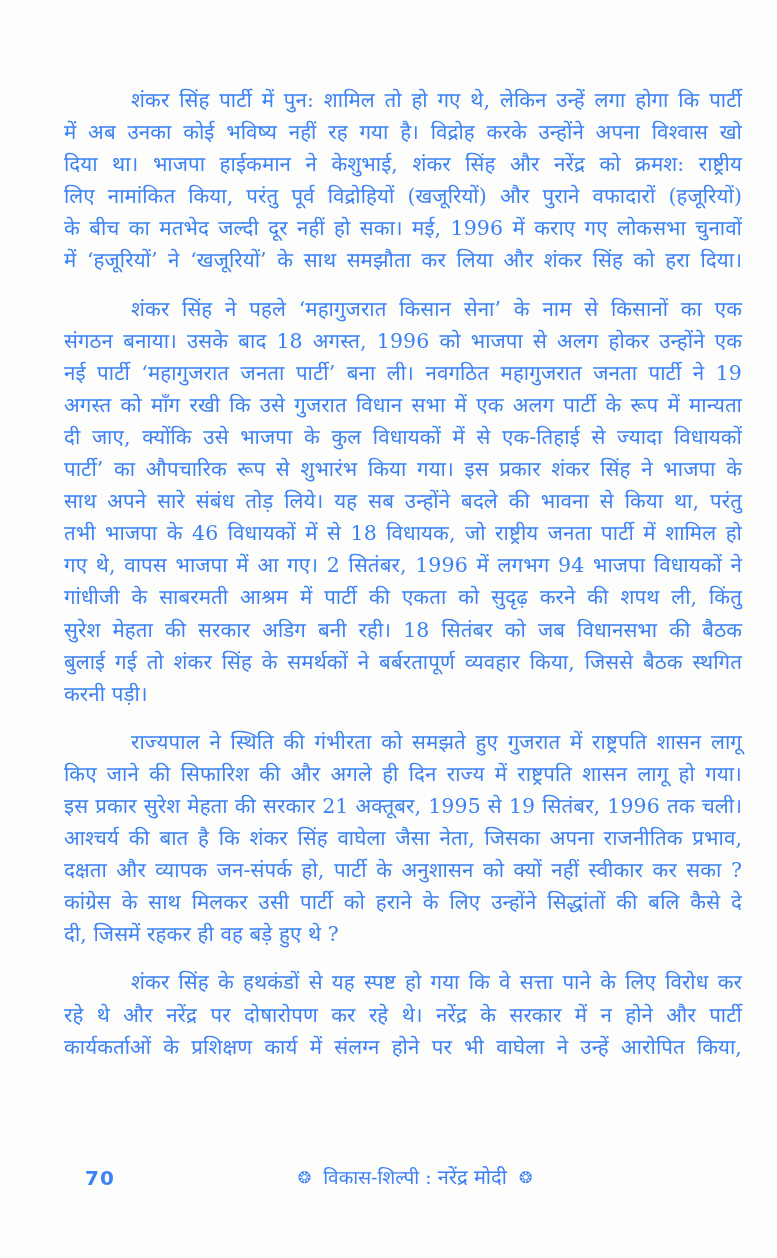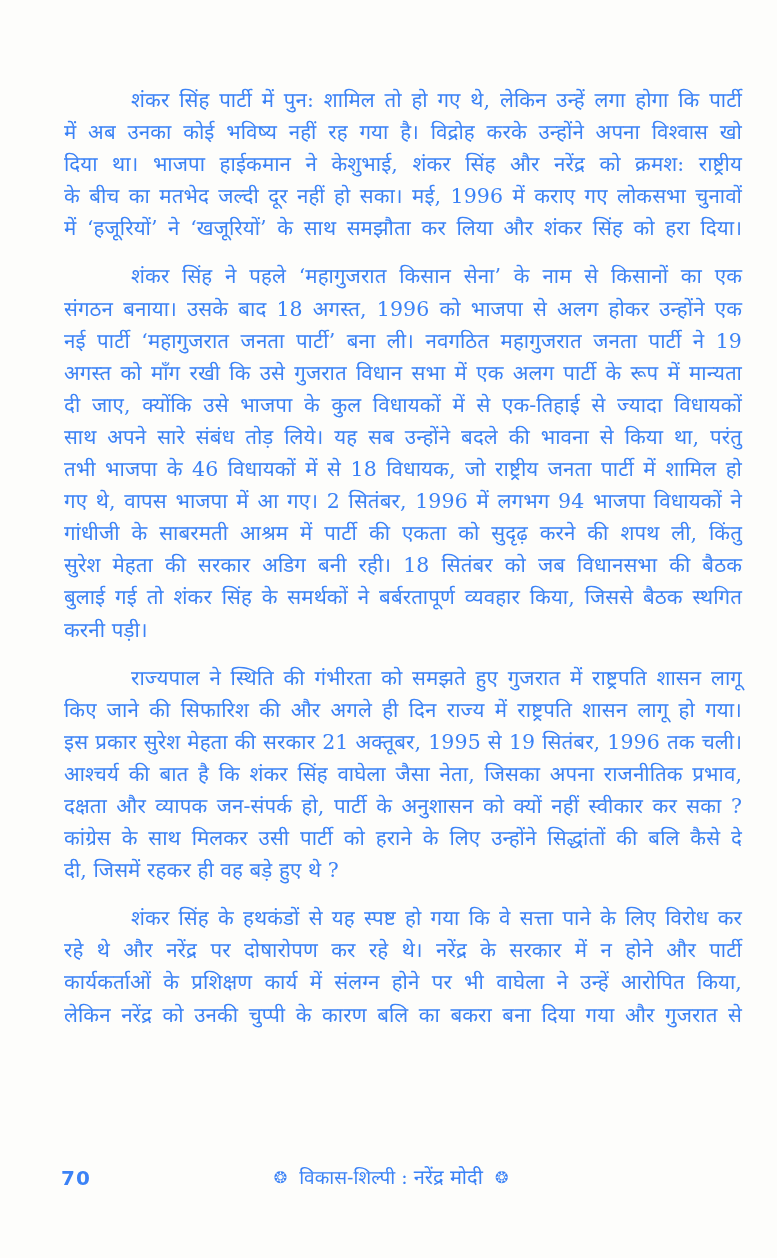--- a/index.html
+++ b/index.html
@@ -21,21 +21,21 @@
     line-height:32.1px;
     text-align:justify;
     text-align-last:justify;
     white-space:normal;
     letter-spacing:0.1px;
   }
   .ind{text-indent:67px;}
   .short{text-align-last:left;}
   .footer{
     position:absolute;
-    left:52px;top:1163px;width:678px;height:32px;
+    left:76px;top:1163px;width:678px;height:32px;
   }
   .pagenum{
     position:absolute;left:9px;top:3px;
     font-family:"DejaVu Sans","Liberation Sans",sans-serif;
     font-weight:bold;font-size:20px;letter-spacing:1px;
   }
   .footer-center{
     position:absolute;left:0;right:0;top:0;
     text-align:center;
     font-size:19px;
@@ -53,31 +53,33 @@
 
 <div class="page">
 
   <div class="text-block">
 
     <p class="para">
       </p>
       <div class="ln ind">शंकर सिंह पार्टी में पुन: शामिल तो हो गए थे, लेकिन उन्हें लगा होगा कि पार्टी</div>
       <div class="ln">में अब उनका कोई भविष्य नहीं रह गया है। विद्रोह करके उन्होंने अपना विश्वास खो</div>
       <div class="ln">दिया था। भाजपा हाईकमान ने केशुभाई, शंकर सिंह और नरेंद्र को क्रमश: राष्ट्रीय</div>
+      <div class="ln">लिए नामांकित किया, परंतु पूर्व विद्रोहियों (खजूरियों) और पुराने वफादारों (हजूरियों)</div>
       <div class="ln">के बीच का मतभेद जल्दी दूर नहीं हो सका। मई, 1996 में कराए गए लोकसभा चुनावों</div>
       <div class="ln">में ‘हजूरियों’ ने ‘खजूरियों’ के साथ समझौता कर लिया और शंकर सिंह को हरा दिया।</div>
     <p></p>
 
     <p class="para">
       </p>
       <div class="ln ind">शंकर सिंह ने पहले ‘महागुजरात किसान सेना’ के नाम से किसानों का एक</div>
       <div class="ln">संगठन बनाया। उसके बाद 18 अगस्त, 1996 को भाजपा से अलग होकर उन्होंने एक</div>
       <div class="ln">नई पार्टी ‘महागुजरात जनता पार्टी’ बना ली। नवगठित महागुजरात जनता पार्टी ने 19</div>
       <div class="ln">अगस्त को माँग रखी कि उसे गुजरात विधान सभा में एक अलग पार्टी के रूप में मान्यता</div>
       <div class="ln">दी जाए, क्योंकि उसे भाजपा के कुल विधायकों में से एक-तिहाई से ज्यादा विधायकों</div>
+      <div class="ln">पार्टी’ का औपचारिक रूप से शुभारंभ किया गया। इस प्रकार शंकर सिंह ने भाजपा के</div>
       <div class="ln">साथ अपने सारे संबंध तोड़ लिये। यह सब उन्होंने बदले की भावना से किया था, परंतु</div>
       <div class="ln">तभी भाजपा के 46 विधायकों में से 18 विधायक, जो राष्ट्रीय जनता पार्टी में शामिल हो</div>
       <div class="ln">गए थे, वापस भाजपा में आ गए। 2 सितंबर, 1996 में लगभग 94 भाजपा विधायकों ने</div>
       <div class="ln">गांधीजी के साबरमती आश्रम में पार्टी की एकता को सुदृढ़ करने की शपथ ली, किंतु</div>
       <div class="ln">सुरेश मेहता की सरकार अडिग बनी रही। 18 सितंबर को जब विधानसभा की बैठक</div>
       <div class="ln">बुलाई गई तो शंकर सिंह के समर्थकों ने बर्बरतापूर्ण व्यवहार किया, जिससे बैठक स्थगित</div>
       <div class="ln short">करनी पड़ी।</div>
     <p></p>
 
     <p class="para">
@@ -89,21 +91,20 @@
       <div class="ln">दक्षता और व्यापक जन-संपर्क हो, पार्टी के अनुशासन को क्यों नहीं स्वीकार कर सका ?</div>
       <div class="ln">कांग्रेस के साथ मिलकर उसी पार्टी को हराने के लिए उन्होंने सिद्धांतों की बलि कैसे दे</div>
       <div class="ln short">दी, जिसमें रहकर ही वह बड़े हुए थे ?</div>
     <p></p>
 
     <p class="para">
       </p>
       <div class="ln ind">शंकर सिंह के हथकंडों से यह स्पष्ट हो गया कि वे सत्ता पाने के लिए विरोध कर</div>
       <div class="ln">रहे थे और नरेंद्र पर दोषारोपण कर रहे थे। नरेंद्र के सरकार में न होने और पार्टी</div>
       <div class="ln">कार्यकर्ताओं के प्रशिक्षण कार्य में संलग्न होने पर भी वाघेला ने उन्हें आरोपित किया,</div>
-      <div class="ln">लेकिन नरेंद्र को उनकी चुप्पी के कारण बलि का बकरा बना दिया गया और गुजरात से</div>
     <p></p>
 
   </div>
 
   <div class="footer">
     <span class="pagenum">70</span>
     <div class="footer-center">
       <span class="orn">❂</span>
       <span class="ft-reg">विकास-शिल्पी :</span>
       <span class="ft-bold">नरेंद्र मोदी</span>

